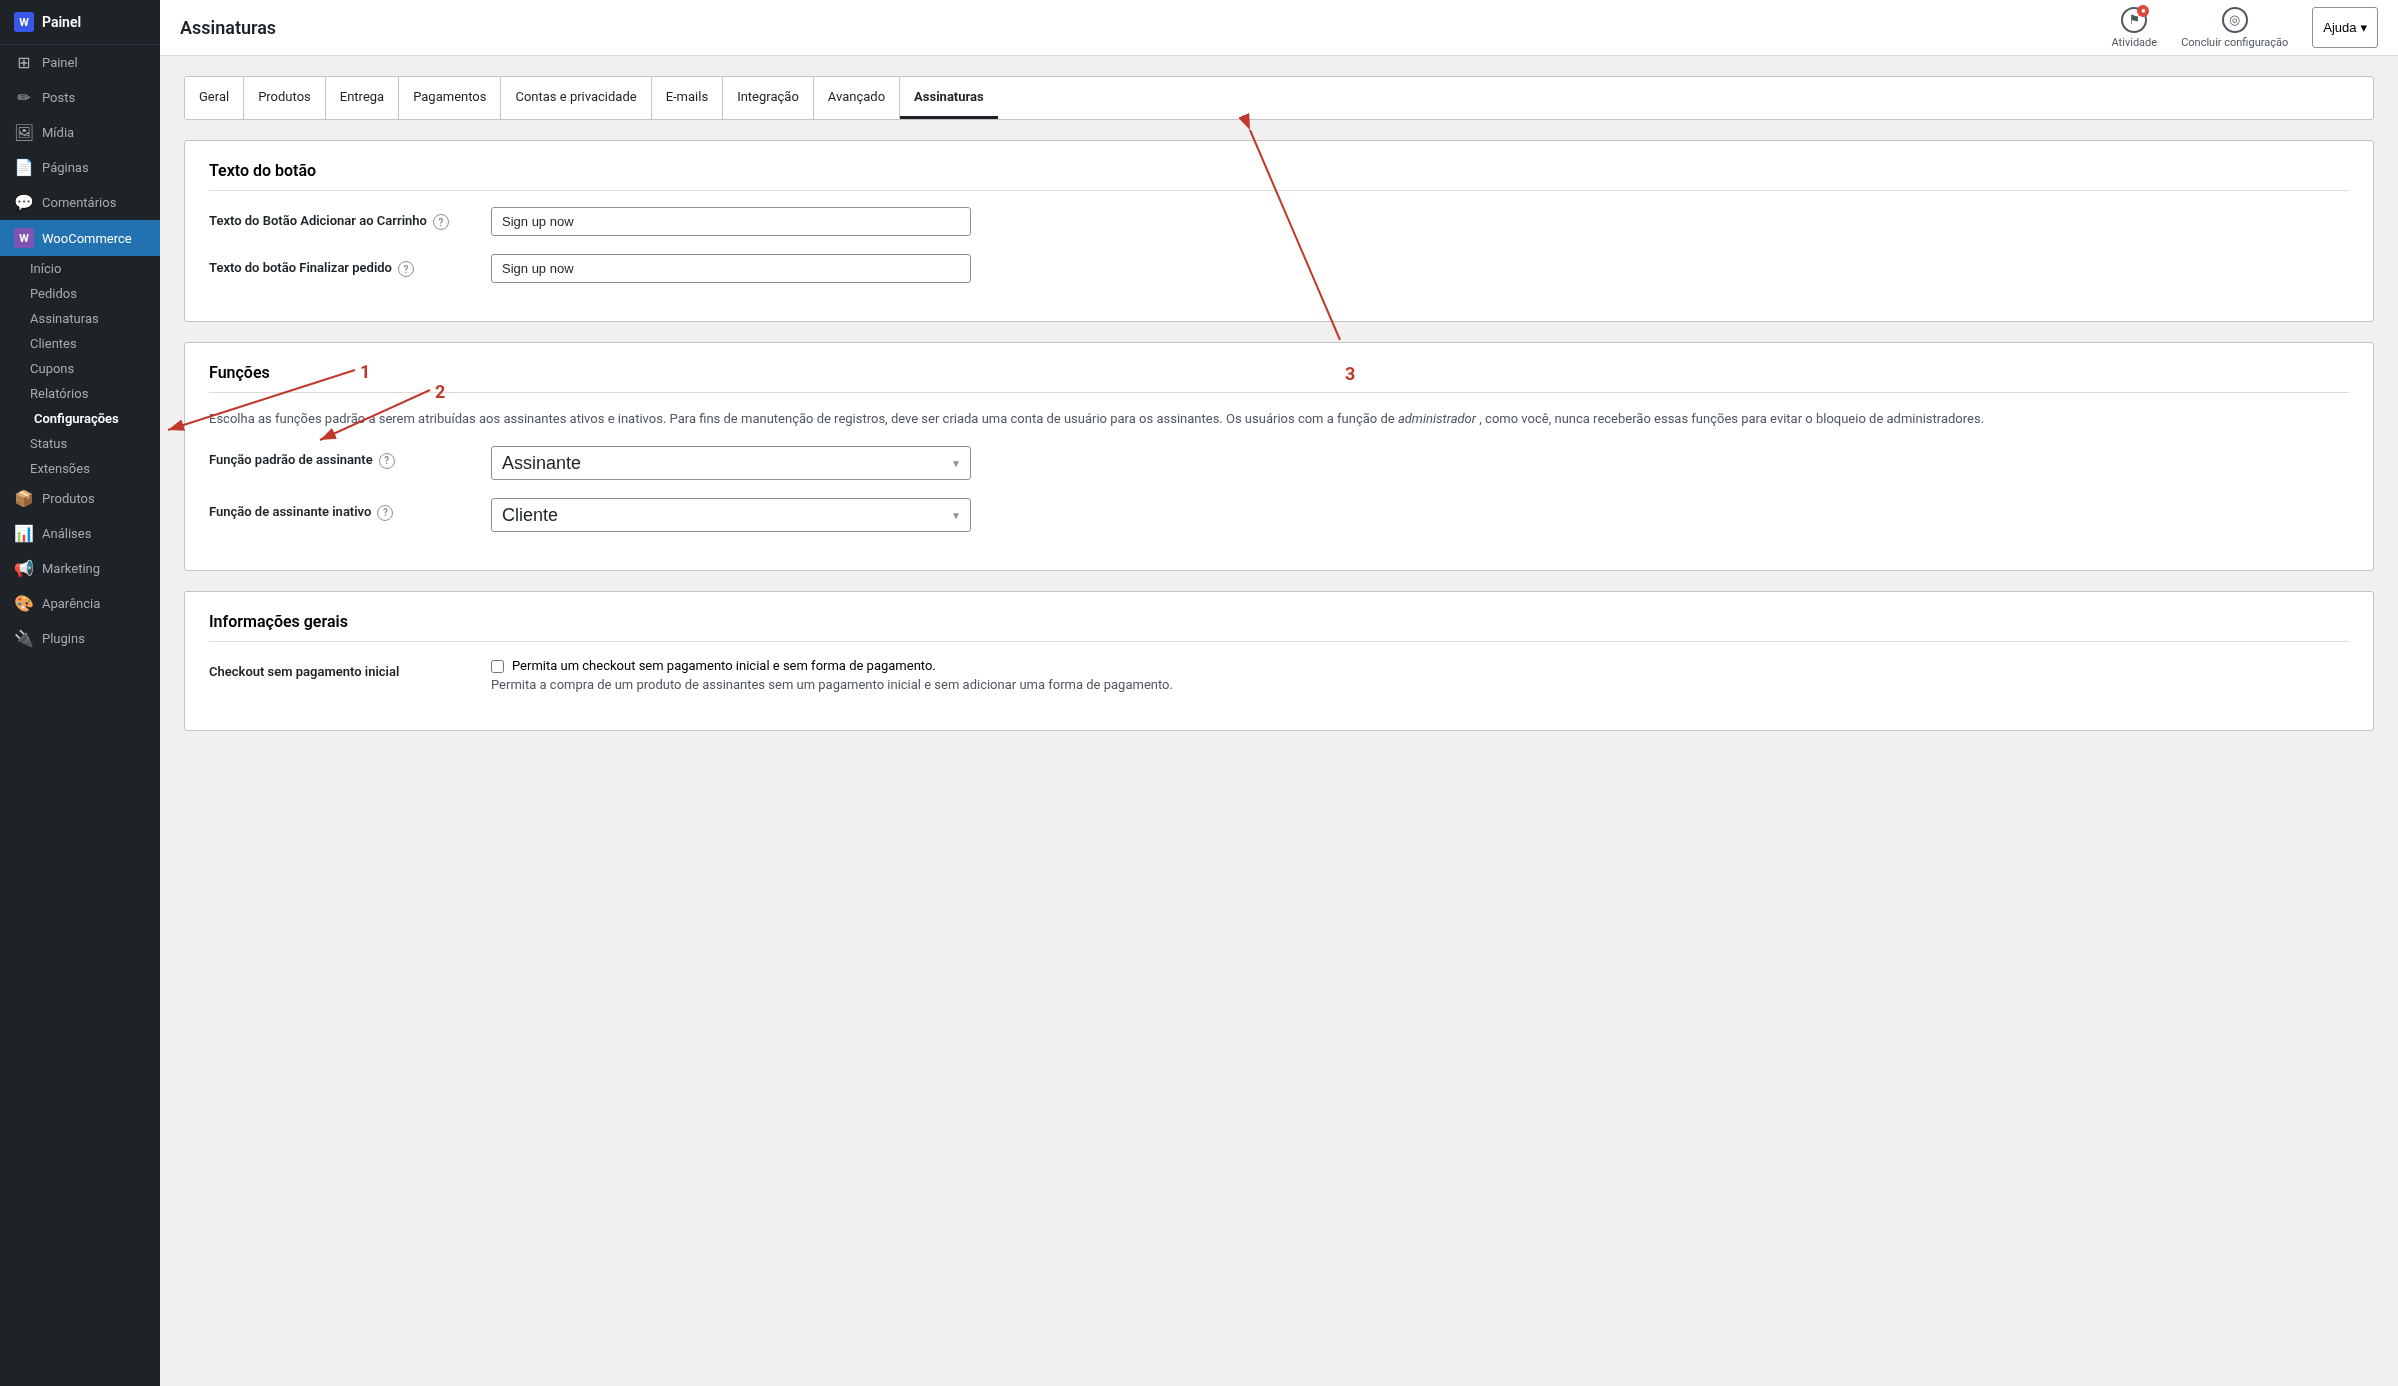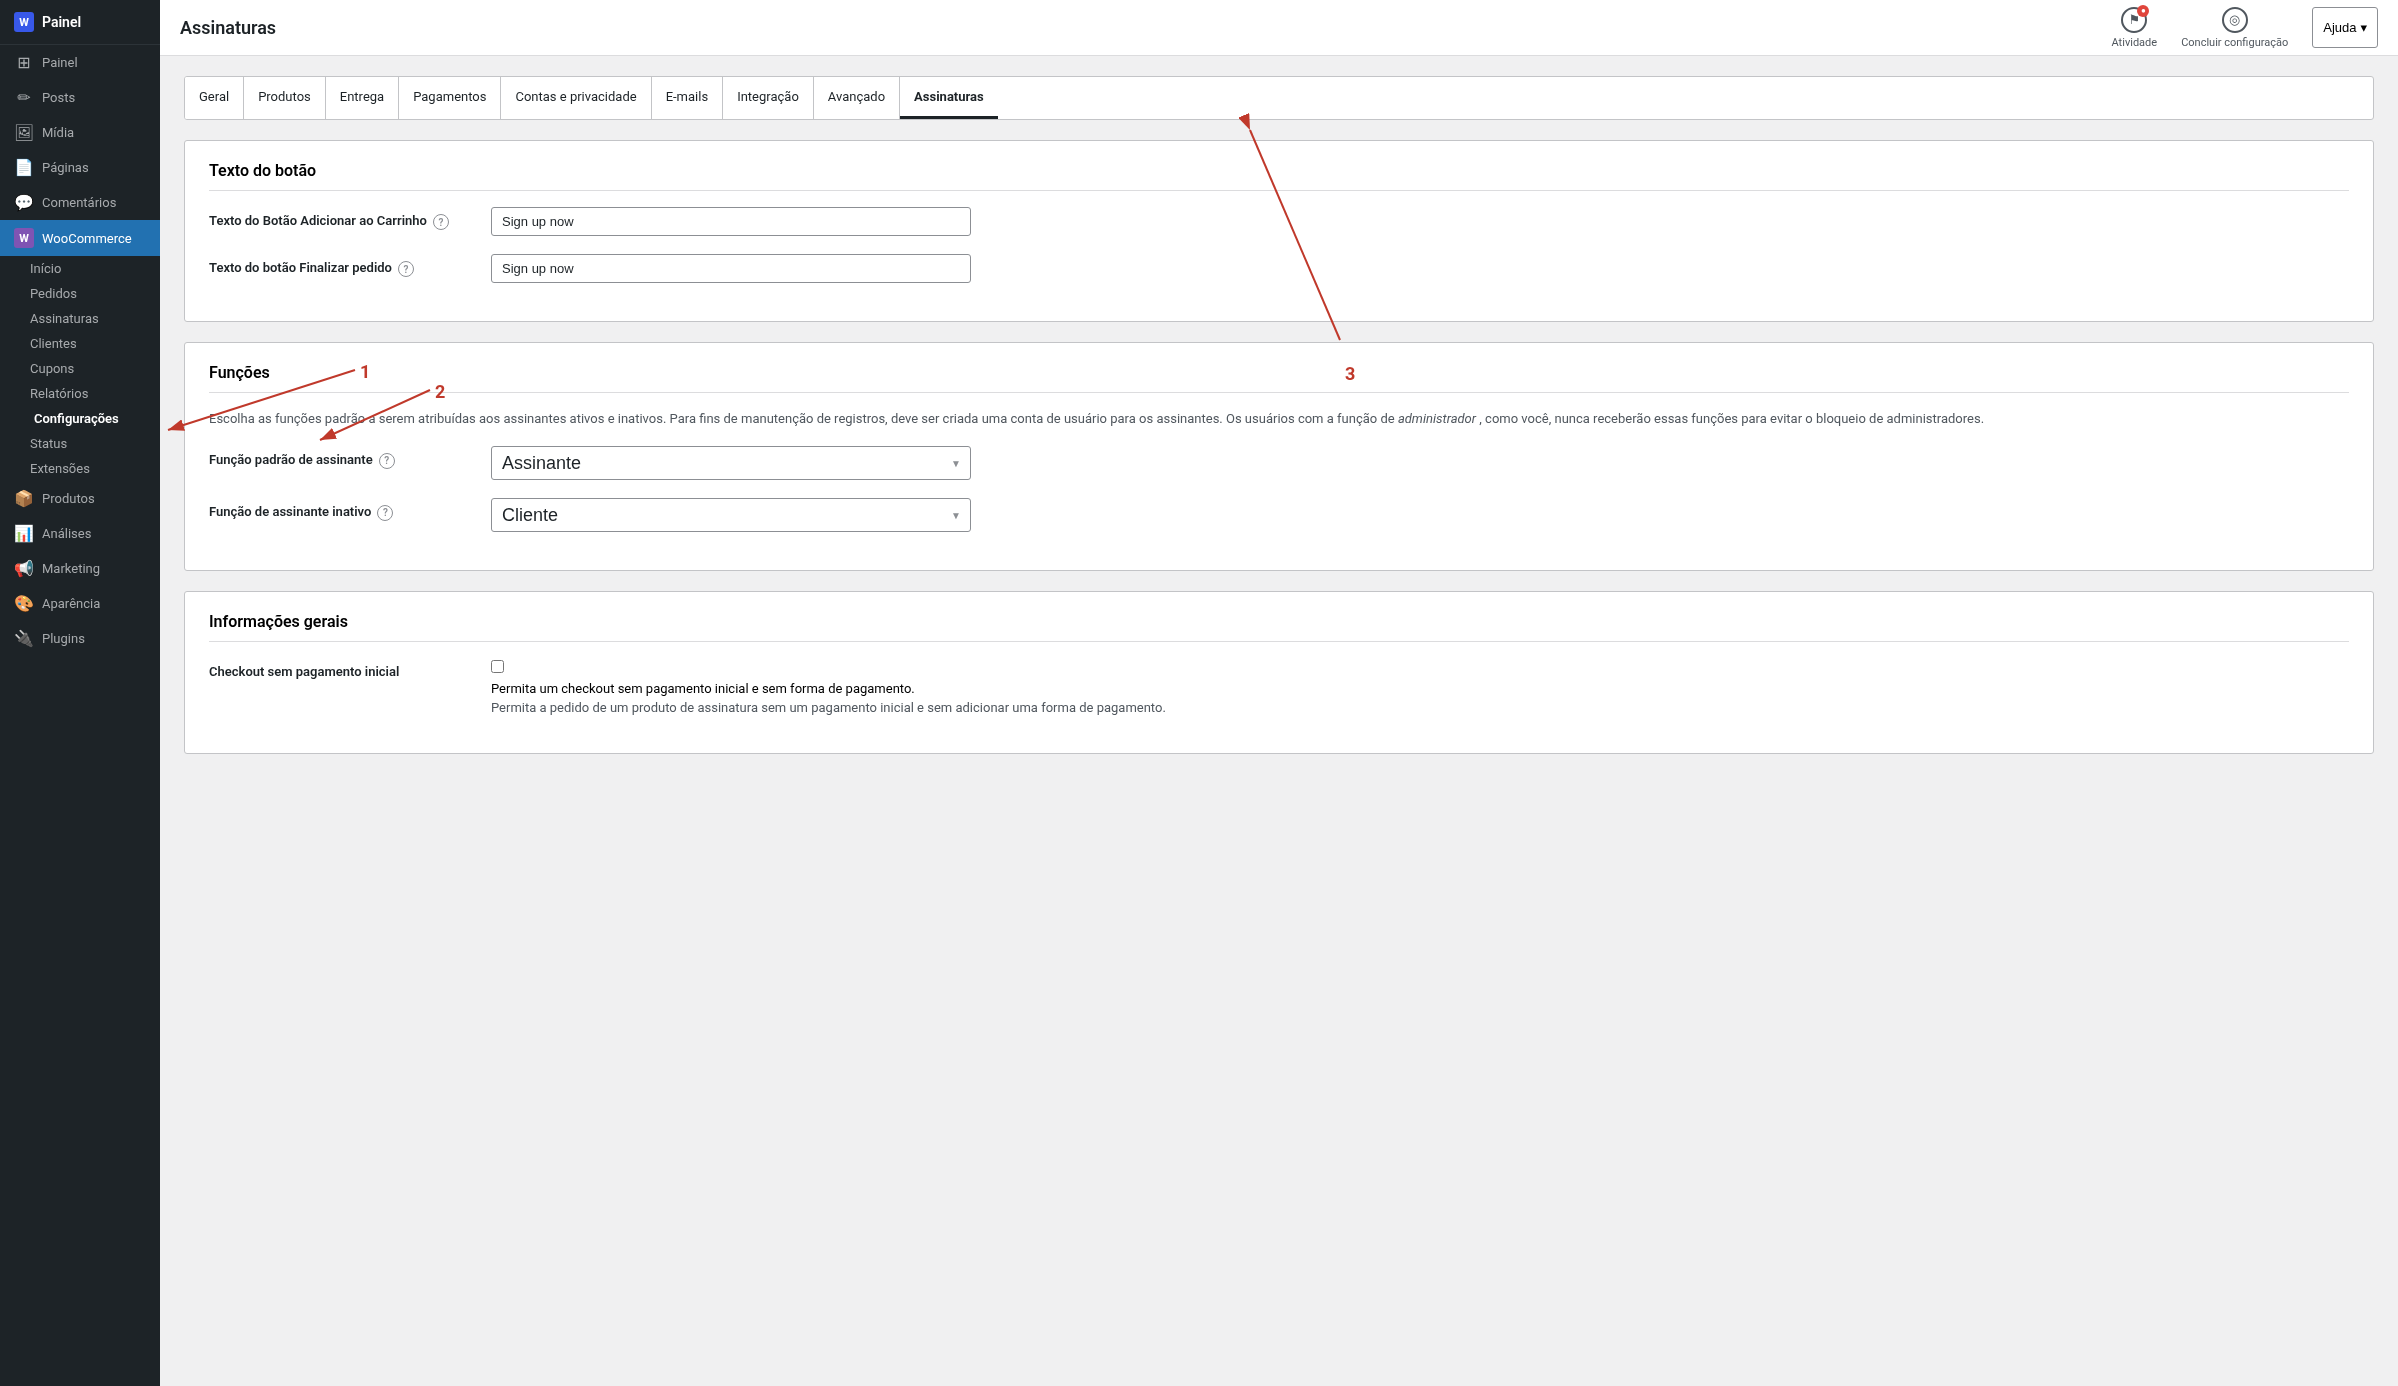--- a/index.html
+++ b/index.html
@@ -234,21 +234,20 @@
     }
     .section-description em {
       font-style: italic;
     }
 
     
     .checkbox-row {
       display: flex;
       align-items: flex-start;
       gap: 8px;
-      flex-direction: column;
     }
     .checkbox-row input[type=checkbox] {
       margin-top: 2px;
     }
   </style>
 </head>
 <body>
 
 <div class="sidebar">
   <div class="sidebar-logo">
@@ -449,21 +448,21 @@
 
       <div class="form-row">
         <div class="form-label">
           <span>Checkout sem pagamento inicial</span>
         </div>
         <div>
           <div class="checkbox-row">
             <input type="checkbox" id="chk-checkout" style="">
             <label for="chk-checkout">Permita um checkout sem pagamento inicial e sem forma de pagamento.</label>
           </div>
-          <p style="color:#50575e;font-size:13px;margin-top:4px;">Permita a pedido de um produto de assinatura sem um pagamento inicial e sem adicionar uma forma de pagamento.</p>
+          <p style="color:#50575e;font-size:13px;margin-top:4px;">Permita a compra de um produto de assinantes sem um pagamento inicial e sem adicionar uma forma de pagamento.</p>
         </div>
       </div>
     </div>
 
   </div>
 </div>
 
 <svg style="position:fixed;top:0;left:0;width:100%;height:100%;pointer-events:none;z-index:999;">
 
   <defs>

